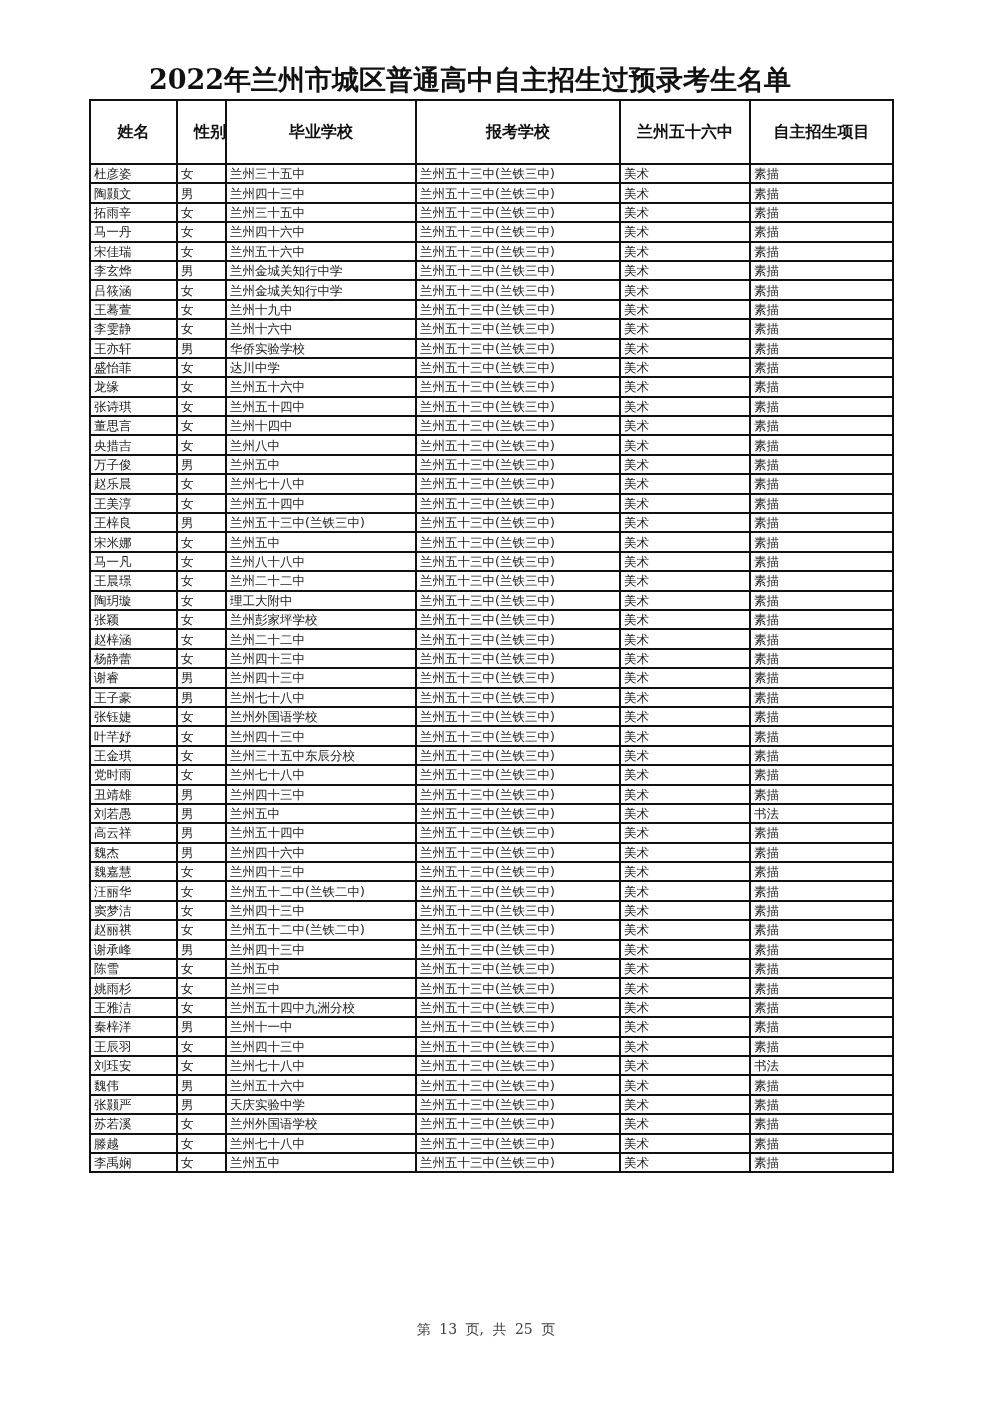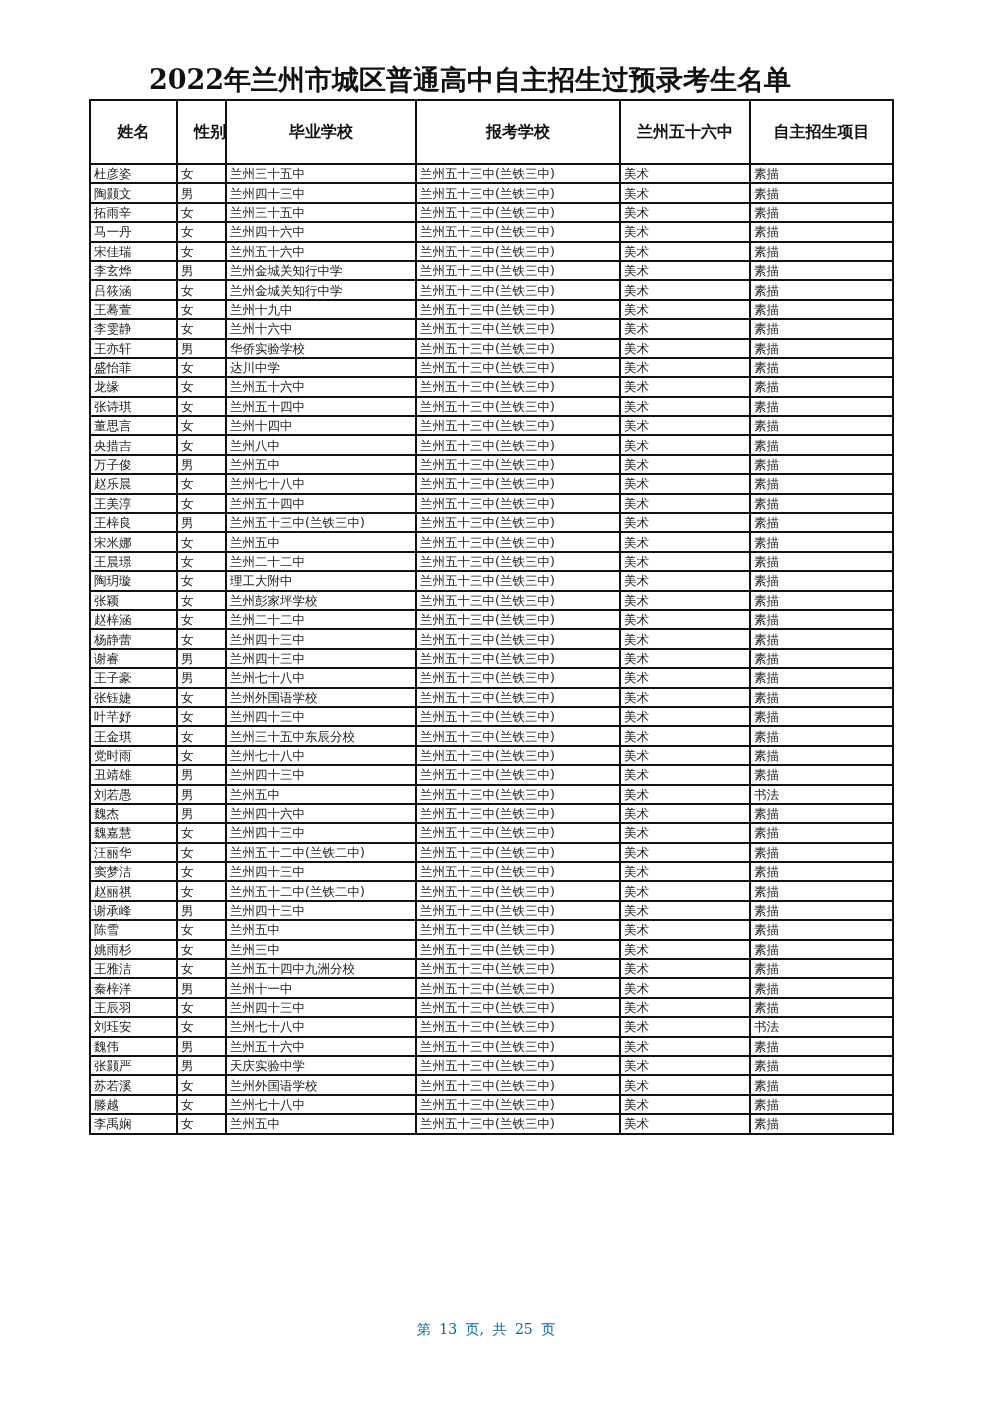--- a/index.html
+++ b/index.html
@@ -64,21 +64,21 @@
     col.w-cat { width: 130px; }
     col.w-item { width: 143px; }
     .page-footer {
       position: absolute;
       left: 0;
       top: 1321px;
       width: 972px;
       text-align: center;
       font-family: "DejaVu Serif", serif;
       font-size: 14px;
-      color: #0369a1;
+      color: #404040;
       word-spacing: 4px;
     }
   </style>
 </head>
 <body>
 
 <div class="page-title">2022年兰州市城区普通高中自主招生过预录考生名单</div>
 
 <table class="roster">
   <colgroup>
@@ -254,20 +254,28 @@
       </tr>
       <tr>
         <td class="c-name">宋米娜</td>
         <td class="c-gender">女</td>
         <td class="c-school">兰州五中</td>
         <td class="c-apply">兰州五十三中(兰铁三中)</td>
         <td class="c-cat">美术</td>
         <td class="c-item">素描</td>
       </tr>
       <tr>
+        <td class="c-name">马一凡</td>
+        <td class="c-gender">女</td>
+        <td class="c-school">兰州八十八中</td>
+        <td class="c-apply">兰州五十三中(兰铁三中)</td>
+        <td class="c-cat">美术</td>
+        <td class="c-item">素描</td>
+      </tr>
+      <tr>
         <td class="c-name">王晨璟</td>
         <td class="c-gender">女</td>
         <td class="c-school">兰州二十二中</td>
         <td class="c-apply">兰州五十三中(兰铁三中)</td>
         <td class="c-cat">美术</td>
         <td class="c-item">素描</td>
       </tr>
       <tr>
         <td class="c-name">陶玥璇</td>
         <td class="c-gender">女</td>
@@ -356,20 +364,28 @@
         <td class="c-cat">美术</td>
         <td class="c-item">素描</td>
       </tr>
       <tr>
         <td class="c-name">刘若愚</td>
         <td class="c-gender">男</td>
         <td class="c-school">兰州五中</td>
         <td class="c-apply">兰州五十三中(兰铁三中)</td>
         <td class="c-cat">美术</td>
         <td class="c-item">书法</td>
+      </tr>
+      <tr>
+        <td class="c-name">高云祥</td>
+        <td class="c-gender">男</td>
+        <td class="c-school">兰州五十四中</td>
+        <td class="c-apply">兰州五十三中(兰铁三中)</td>
+        <td class="c-cat">美术</td>
+        <td class="c-item">素描</td>
       </tr>
       <tr>
         <td class="c-name">魏杰</td>
         <td class="c-gender">男</td>
         <td class="c-school">兰州四十六中</td>
         <td class="c-apply">兰州五十三中(兰铁三中)</td>
         <td class="c-cat">美术</td>
         <td class="c-item">素描</td>
       </tr>
       <tr>

